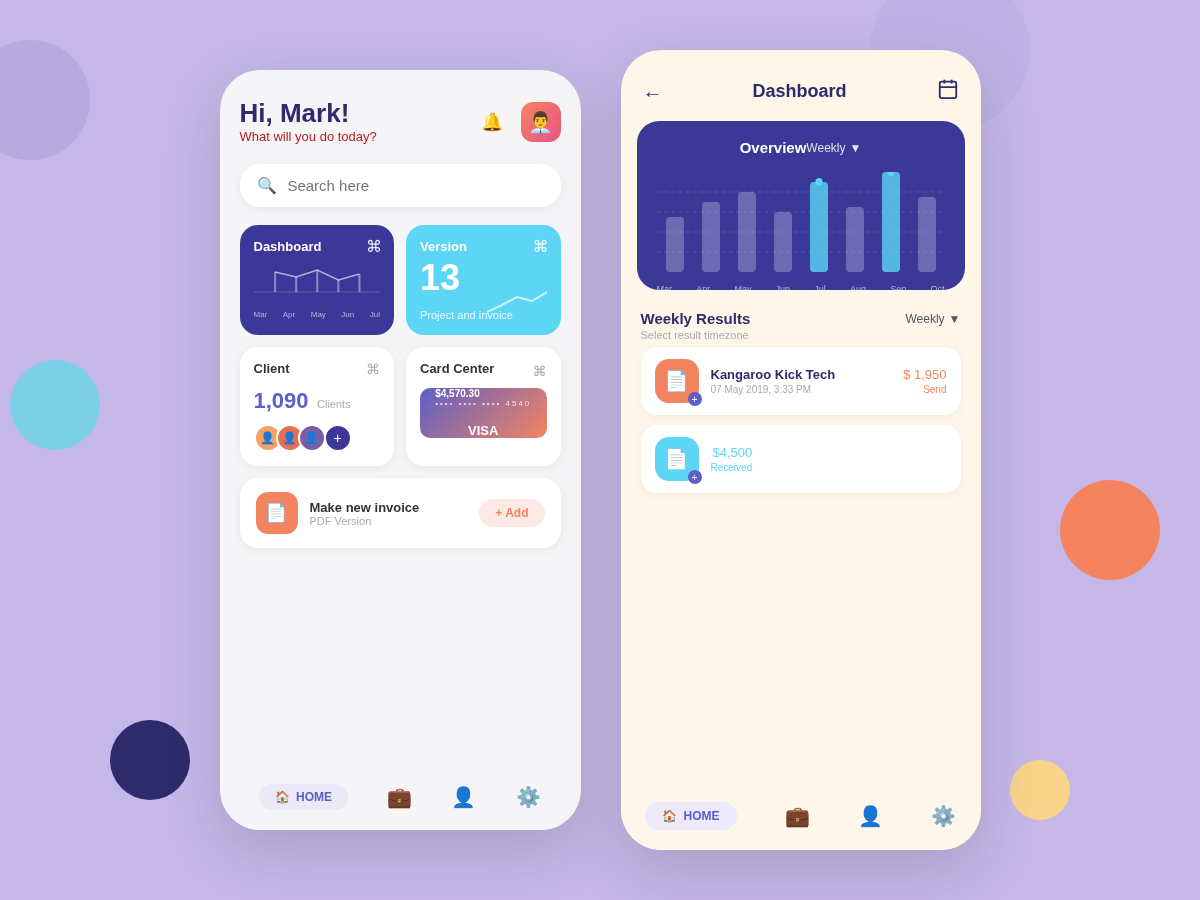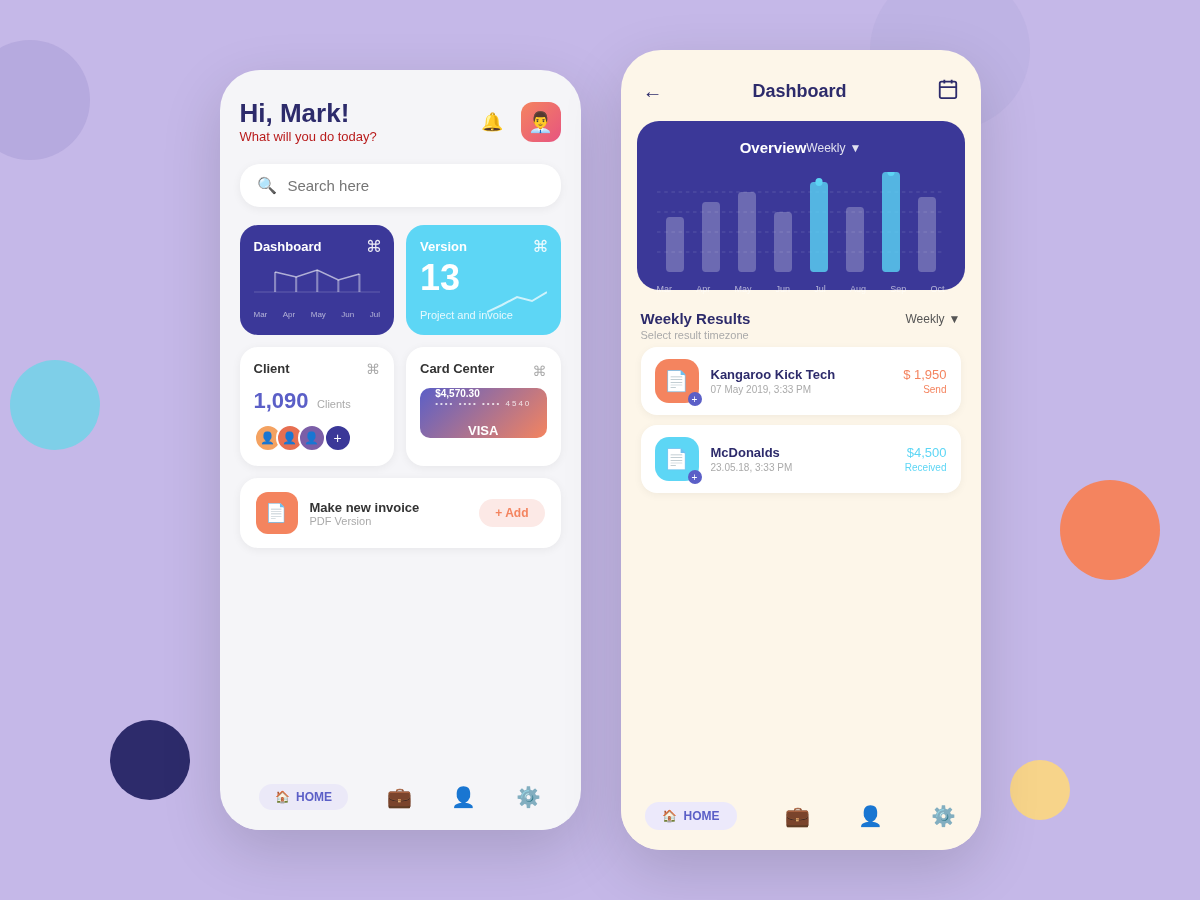--- a/index.html
+++ b/index.html
@@ -842,24 +842,20 @@
           <div class="trans-amount-value trans-amount-send">$ 1,950</div>
           <div class="trans-amount-label trans-amount-label-send">Send</div>
         </div>
       </div>
 
       <div class="transaction">
         <div class="trans-icon trans-icon-blue">
           📄
           <div class="trans-plus">+</div>
         </div>
-        <div class="trans-info">
-          <div class="trans-name">McDonalds</div>
-          <div class="trans-date">23.05.18, 3:33 PM</div>
-        </div>
         <div class="trans-amount">
           <div class="trans-amount-value trans-amount-received">$4,500</div>
           <div class="trans-amount-label trans-amount-label-received">Received</div>
         </div>
       </div>
     </div>
 
     <div class="right-bottom-nav">
       <div class="right-nav-item active">
         <div class="right-nav-active-bg">

